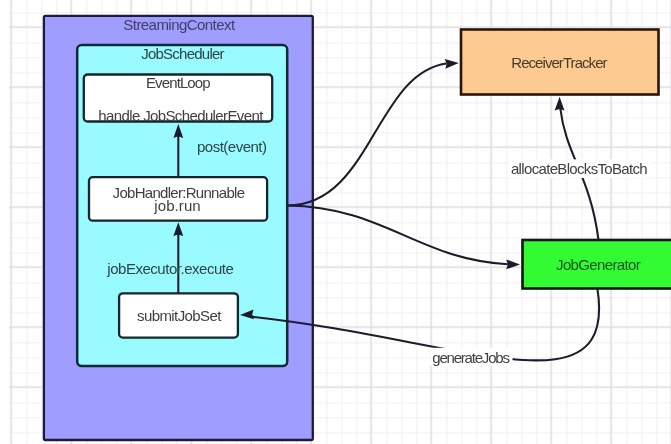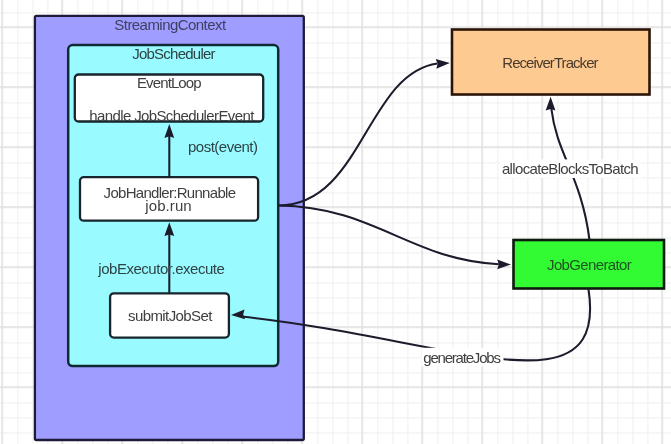--- a/index.html
+++ b/index.html
@@ -2,21 +2,21 @@
 <html><head>
 <meta charset="utf-8">
 <title>StreamingContext JobScheduler diagram</title>
 <style>
   html,body{margin:0;padding:0;}
   body{
     width:671px;height:444px;overflow:hidden;
     background:#ffffff;
     font-family:"Liberation Sans", sans-serif;
   }
-  #canvas{position:relative;width:543px;height:444px;}
+  #canvas{position:relative;width:543px;height:444px;margin-left:9px;}
   #grid{position:absolute;inset:0;}
   #art{position:absolute;inset:0;}
 </style>
 </head>
 <body>
 
 <div id="canvas">
   <svg id="grid" width="671" height="444" viewBox="0 0 671 444">
     <defs>
       <pattern id="pGrid" width="60" height="60" patternUnits="userSpaceOnUse" x="2.4" y="12.4">

